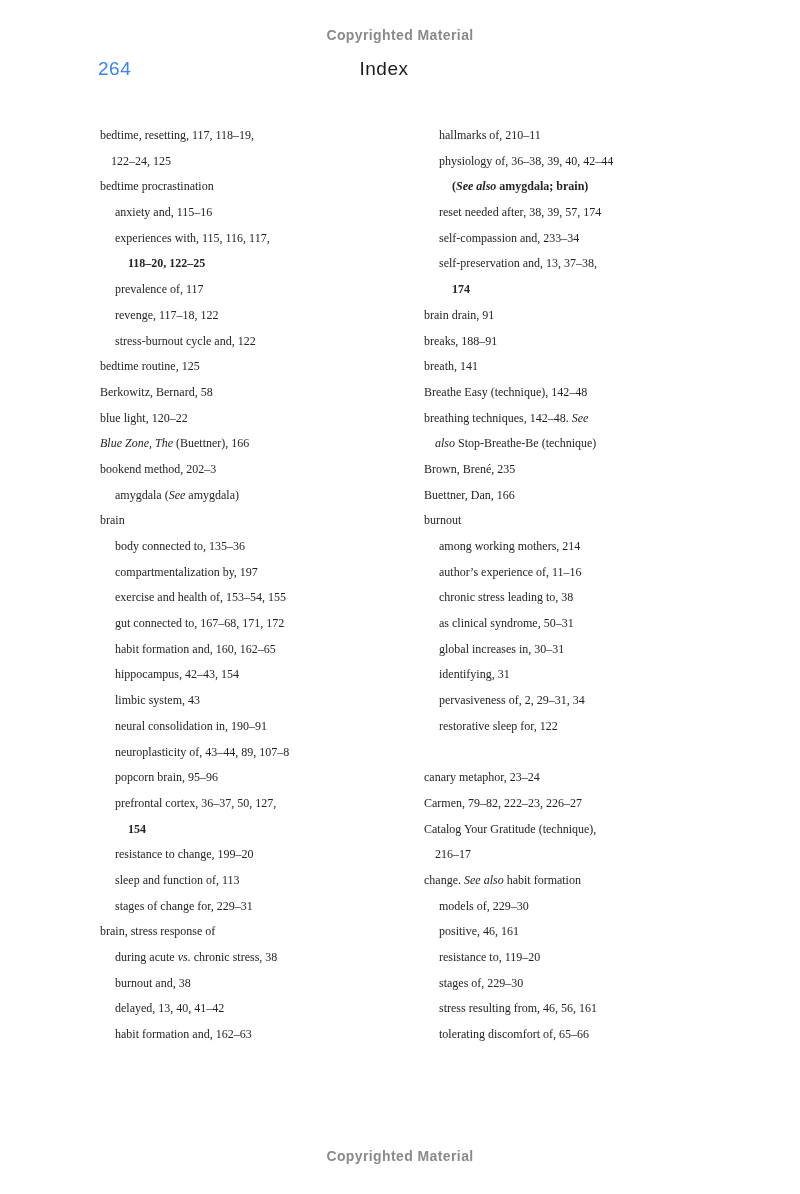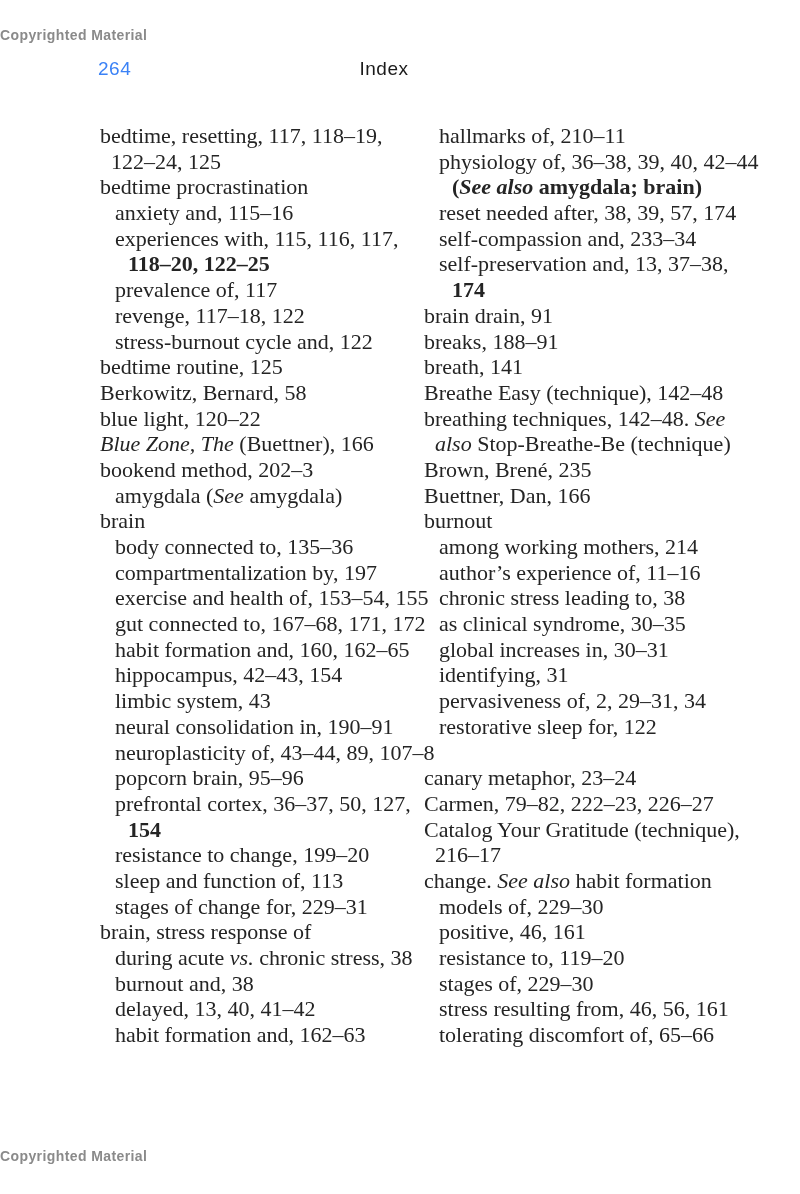--- a/index.html
+++ b/index.html
@@ -6,20 +6,21 @@
   .page {
     position:relative;
     width:800px; height:1194px;
     background:#ffffff;
     font-family:"Liberation Serif", serif;
     color:#242424;
     overflow:hidden;
   }
   .copyright {
     position:absolute; left:0; width:800px;
+    text-align:center;
     font-family:"Liberation Sans", sans-serif;
     font-weight:bold;
     font-size:14px;
     letter-spacing:0.4px;
     color:#8a8a8a;
   }
   .copyright.top { top:27px; }
   .copyright.bottom { top:1148px; }
   .page-number {
     position:absolute; left:98px; top:58px;
@@ -31,21 +32,21 @@
   .page-title {
     position:absolute; left:0; top:58px; width:768px;
     text-align:center;
     font-family:"Liberation Sans", sans-serif;
     font-size:19px; font-weight:500;
     letter-spacing:0.5px;
     color:#1b1b1b;
   }
   .col {
     position:absolute; top:123px; width:320px;
-    font-size:22px;
+    font-size:12px;
   }
   .col.left  { left:100px; }
   .col.right { left:424px; }
   .line {
     height:25.7px;
     line-height:25.7px;
     white-space:nowrap;
   }
   .line.ind1 { padding-left:11px; }
   .line.ind2 { padding-left:15px; }
@@ -111,21 +112,21 @@
       <div class="line"><span>breath, 141</span></div>
       <div class="line"><span>Breathe Easy (technique), 142–48</span></div>
       <div class="line"><span>breathing techniques, 142–48. </span><span class="it">See</span></div>
       <div class="line ind1"><span class="it">also</span><span> Stop-Breathe-Be (technique)</span></div>
       <div class="line"><span>Brown, Brené, 235</span></div>
       <div class="line"><span>Buettner, Dan, 166</span></div>
       <div class="line"><span>burnout</span></div>
       <div class="line ind2"><span>among working mothers, 214</span></div>
       <div class="line ind2"><span>author’s experience of, 11–16</span></div>
       <div class="line ind2"><span>chronic stress leading to, 38</span></div>
-      <div class="line ind2"><span>as clinical syndrome, 30–35</span></div>
+      <div class="line ind2"><span>as clinical syndrome, 50–31</span></div>
       <div class="line ind2"><span>global increases in, 30–31</span></div>
       <div class="line ind2"><span>identifying, 31</span></div>
       <div class="line ind2"><span>pervasiveness of, 2, 29–31, 34</span></div>
       <div class="line ind2"><span>restorative sleep for, 122</span></div>
       <div class="line"></div>
       <div class="line"><span>canary metaphor, 23–24</span></div>
       <div class="line"><span>Carmen, 79–82, 222–23, 226–27</span></div>
       <div class="line"><span>Catalog Your Gratitude (technique),</span></div>
       <div class="line ind1"><span>216–17</span></div>
       <div class="line"><span>change. </span><span class="it">See also</span><span> habit formation</span></div>

